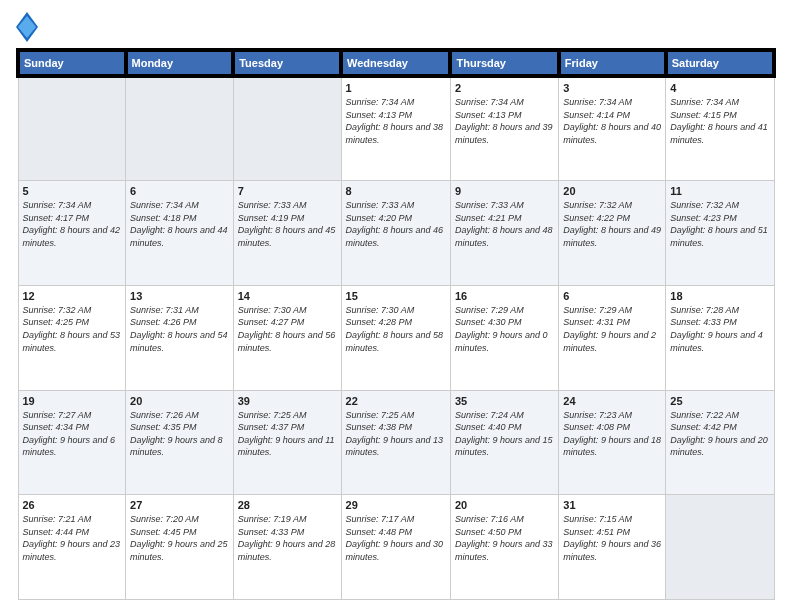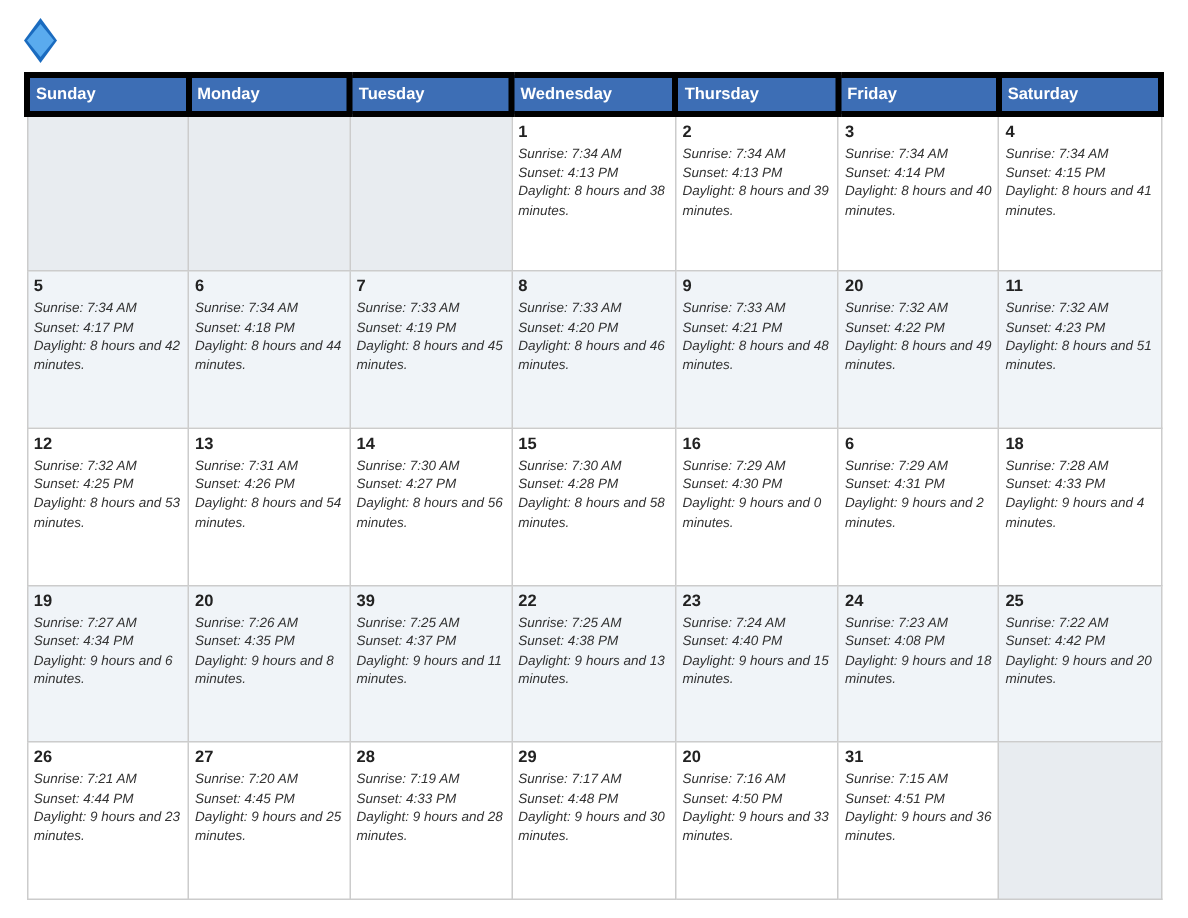--- a/index.html
+++ b/index.html
@@ -277,21 +277,21 @@
 Sunset: 4:37 PM
 Daylight: 9 hours and 11 minutes.</div>
             </td>
             <td>
               <span class="day-number">22</span>
               <div class="day-info">Sunrise: 7:25 AM
 Sunset: 4:38 PM
 Daylight: 9 hours and 13 minutes.</div>
             </td>
             <td>
-              <span class="day-number">23</span>
+              <span class="day-number">35</span>
               <div class="day-info">Sunrise: 7:24 AM
 Sunset: 4:40 PM
 Daylight: 9 hours and 15 minutes.</div>
             </td>
             <td>
               <span class="day-number">24</span>
               <div class="day-info">Sunrise: 7:23 AM
 Sunset: 4:08 PM
 Daylight: 9 hours and 18 minutes.</div>
             </td>

